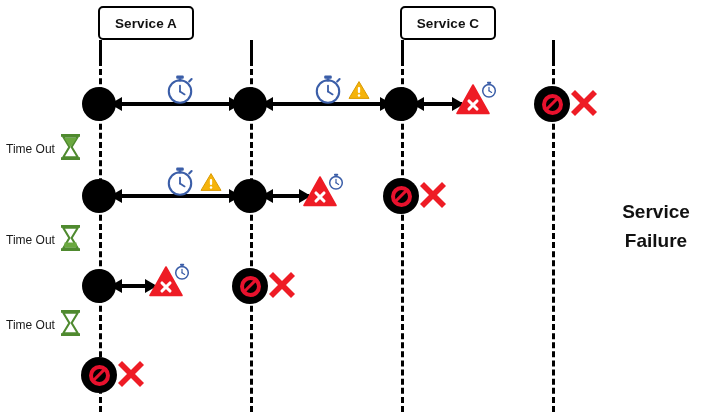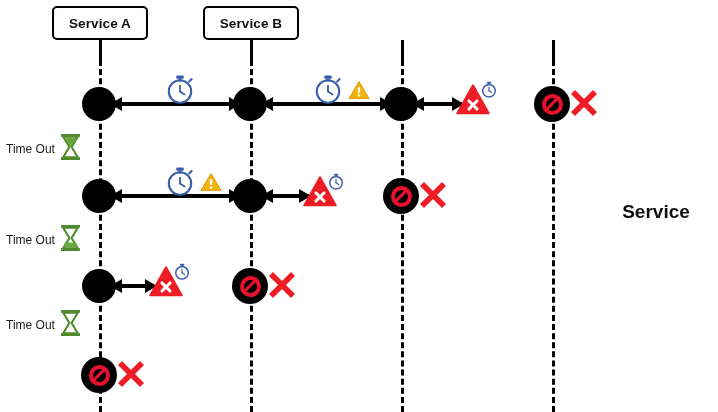--- a/index.html
+++ b/index.html
@@ -28,20 +28,21 @@
     border-radius: 5px;
     background: #ffffff;
     display: flex;
     align-items: center;
     justify-content: center;
     font-size: 13.5px;
     font-weight: bold;
     color: #111111;
     letter-spacing: 0.1px;
     z-index: 6;
+    margin-left: 46px;
   }
 
   
   .stem {
     position: absolute;
     width: 3px;
     background: #000000;
     z-index: 2;
   }
   .lifeline {
@@ -142,22 +143,22 @@
   .cascade-label span { display: block; }
 </style>
 </head>
 <body>
 
 <div id="canvas">
 
   <div class="service-box" style="left:52px; top:6px;">
     <span>Service A</span>
   </div>
-  <div class="service-box" style="left:203px; top:6px;">
-    <span>Service B</span>
+  <div class="service-box" style="left:354px; top:6px;">
+    <span>Service C</span>
   </div>
 
   <div class="stem" style="left:98.5px; top:40px; height:22px;"></div>
   <div class="stem" style="left:249.5px; top:40px; height:22px;"></div>
   <div class="stem" style="left:400.5px; top:40px; height:22px;"></div>
   <div class="stem" style="left:551.5px; top:40px; height:22px;"></div>
 
   <div class="lifeline" style="left:98.5px; top:60px; height:352px;"></div>
   <div class="lifeline" style="left:249.5px; top:60px; height:352px;"></div>
   <div class="lifeline" style="left:400.5px; top:60px; height:352px;"></div>
@@ -368,15 +369,16 @@
     <svg width="32" height="32" viewBox="0 0 32 32">
       <g stroke="#ee1c25" stroke-width="5.6" stroke-linecap="butt">
         <line x1="5" y1="5" x2="27" y2="27"></line>
         <line x1="27" y1="5" x2="5" y2="27"></line>
       </g>
     </svg>
   </div>
 
   <div class="cascade-label" style="left:600px; top:197px; width:112px;">
     <span>Service</span>
+    <span>Failure</span>
   </div>
 
 </div>
 
 </body></html>

